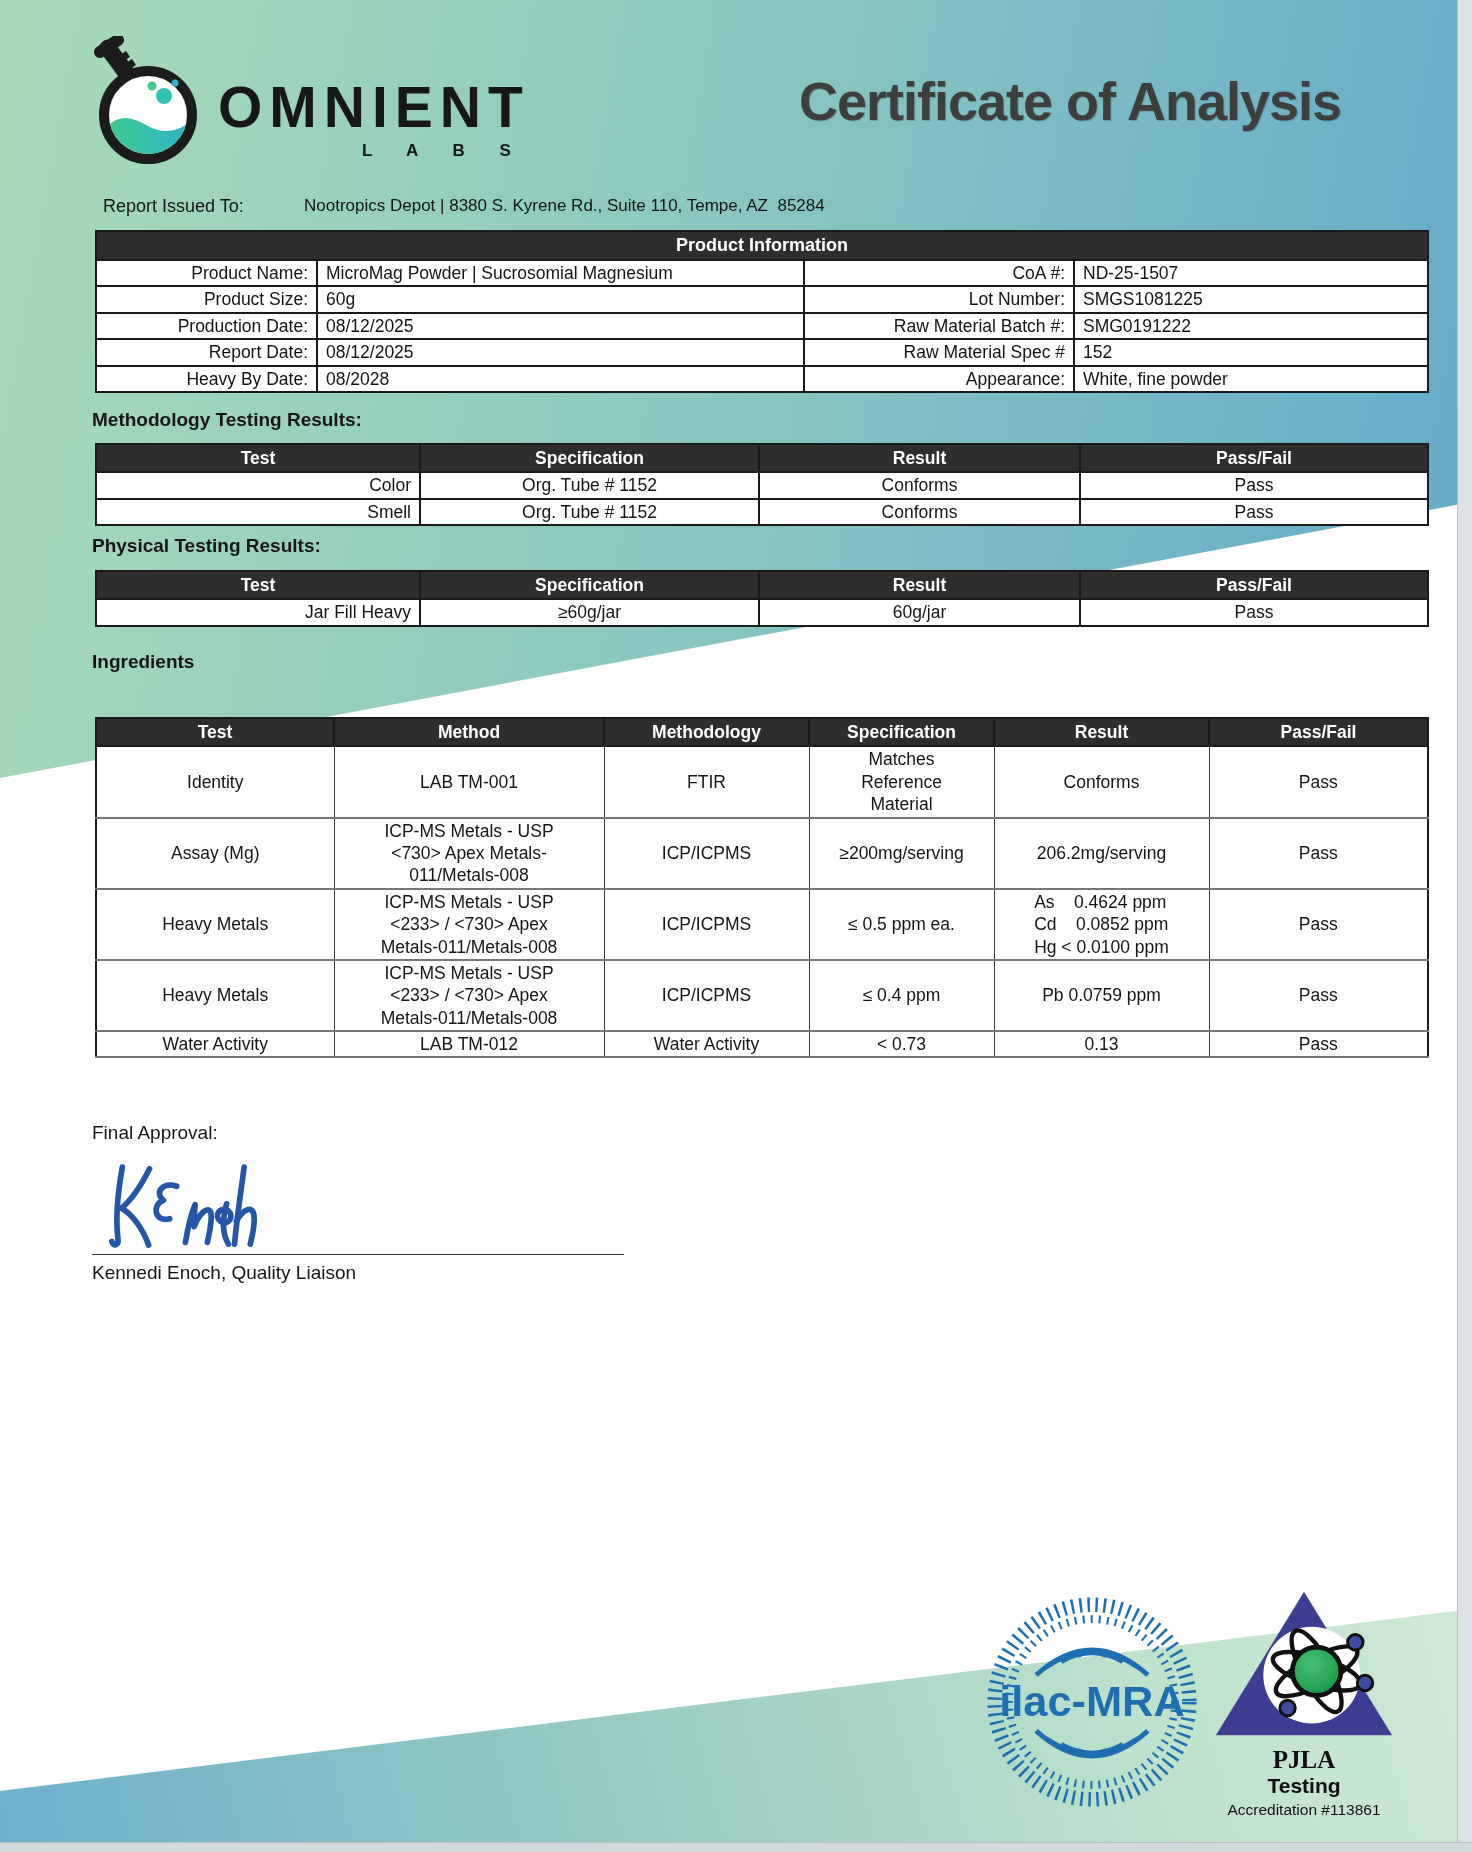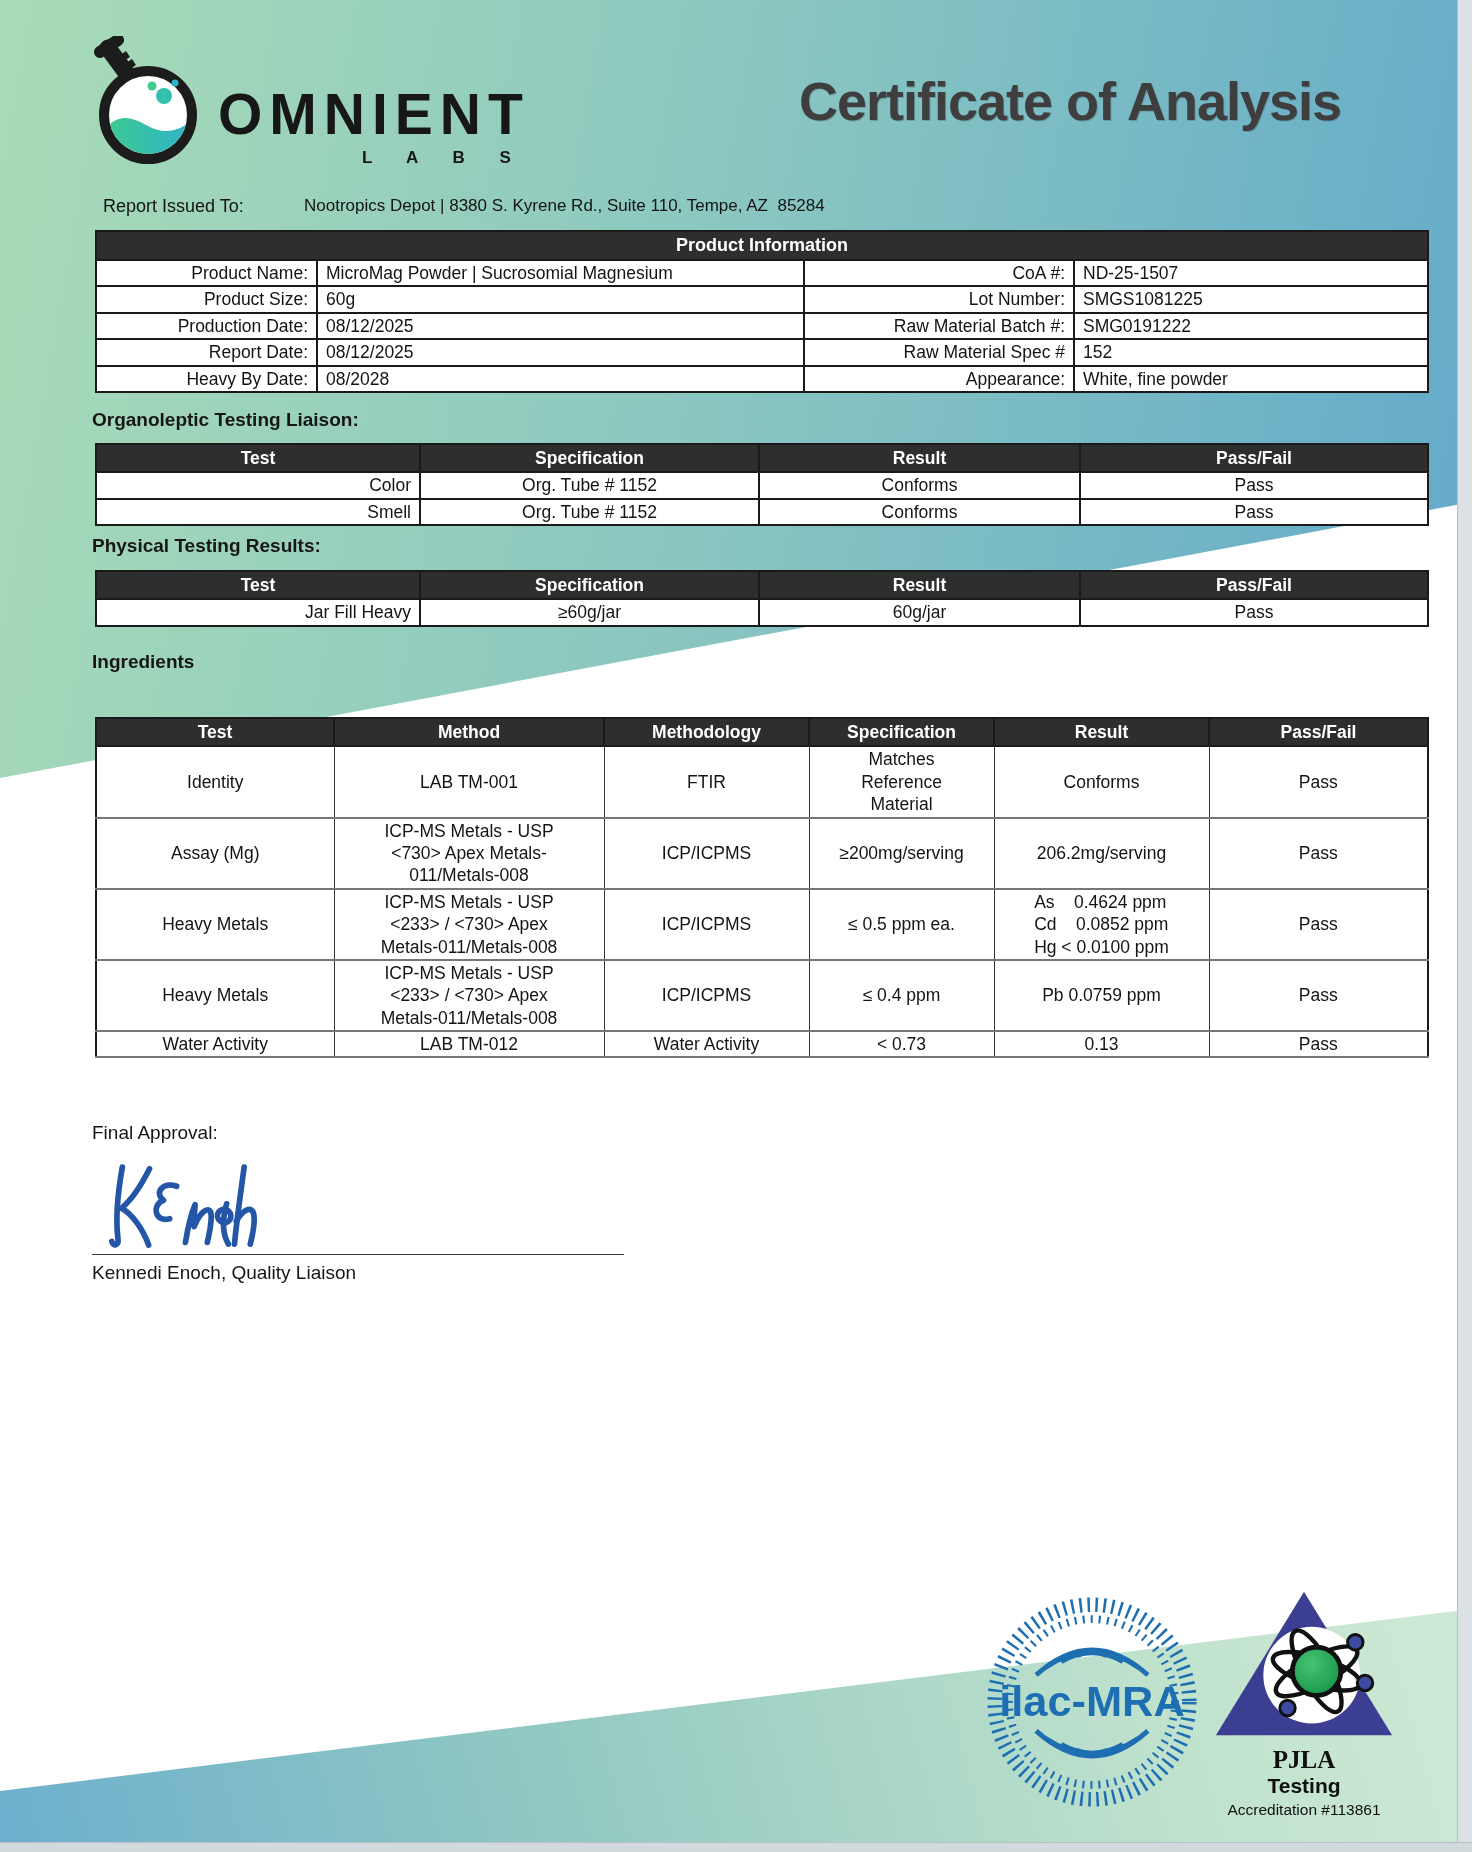--- a/index.html
+++ b/index.html
@@ -8,21 +8,21 @@
   
   .bg-top{position:absolute;left:0;top:0;width:1472px;height:850px;
           background:linear-gradient(100deg,#a9dbb7 0%,#8cc8c0 45%,#62a9ca 100%);
           clip-path:polygon(0 0,1472px 0,1472px 502px,0 778px);}
   .bg-bottom{position:absolute;left:0;top:1595px;width:1472px;height:257px;
           background:linear-gradient(75deg,#6db0ce 0%,#93c9c2 38%,#c0e2cd 78%,#cdead6 100%);
           clip-path:polygon(0 196px,1472px 14px,1472px 257px,0 257px);}
   .edge-right{position:absolute;right:0;top:0;width:14px;height:100%;background:#dbe1e4;border-left:1px solid #b7c0c5;}
   .edge-bottom{position:absolute;left:0;bottom:0;width:100%;height:9px;background:#d3dadd;border-top:1px solid #b7c0c5;}
   
-  .logo{position:absolute;left:88px;top:36px;display:flex;align-items:flex-end;}
+  .logo{position:absolute;left:88px;top:36px;display:flex;align-items:center;}
   .wordmark{margin-left:16px;padding-top:36px;}
   .brand{font-size:57px;font-weight:600;letter-spacing:7px;color:#171717;line-height:1;}
   .brand-sub{font-size:17px;font-weight:700;letter-spacing:15px;color:#171717;text-align:right;margin-top:5px;padding-right:4px;}
   .title{position:absolute;left:740px;top:70px;width:660px;text-align:center;
          font-size:54px;font-weight:800;color:#3e3e3e;letter-spacing:-1px;
          text-shadow:1px 1px 0 rgba(0,0,0,0.18);}
   .report-label{position:absolute;left:103px;top:196px;font-size:18px;}
   .report-value{position:absolute;left:304px;top:196px;font-size:17px;white-space:pre;}
   
   table.tbl{position:absolute;left:95px;width:1332px;border-collapse:collapse;table-layout:fixed;
@@ -135,21 +135,21 @@
         </tr>
     <tr>
       <td class="lab">Heavy By Date:</td>
       <td>08/2028</td>
       <td class="lab">Appearance:</td>
       <td>White, fine powder</td>
         </tr>
   </tbody>
     </table>
 
-  <div class="sec" style="top:409px;">Organoleptic Testing Liaison:</div>
+  <div class="sec" style="top:409px;">Methodology Testing Results:</div>
   <table class="tbl" style="top:443px;">
     <colgroup>
         <col style="width:324px">
         <col style="width:339px">
         <col style="width:321px">
         <col style="width:348px">
       </colgroup>
     <tbody>
         <tr>
       <th>Test</th>

